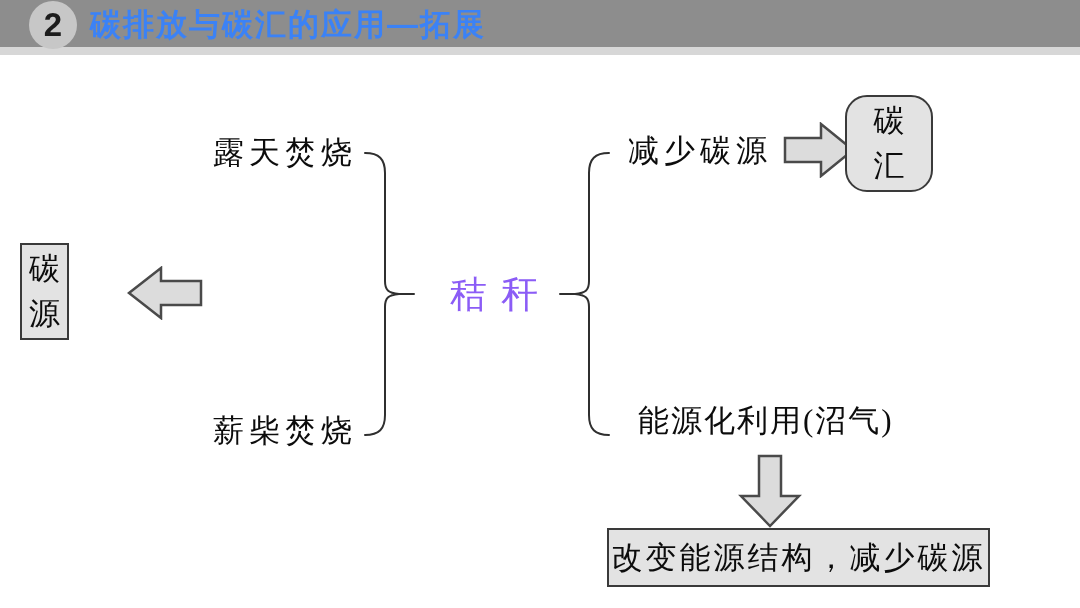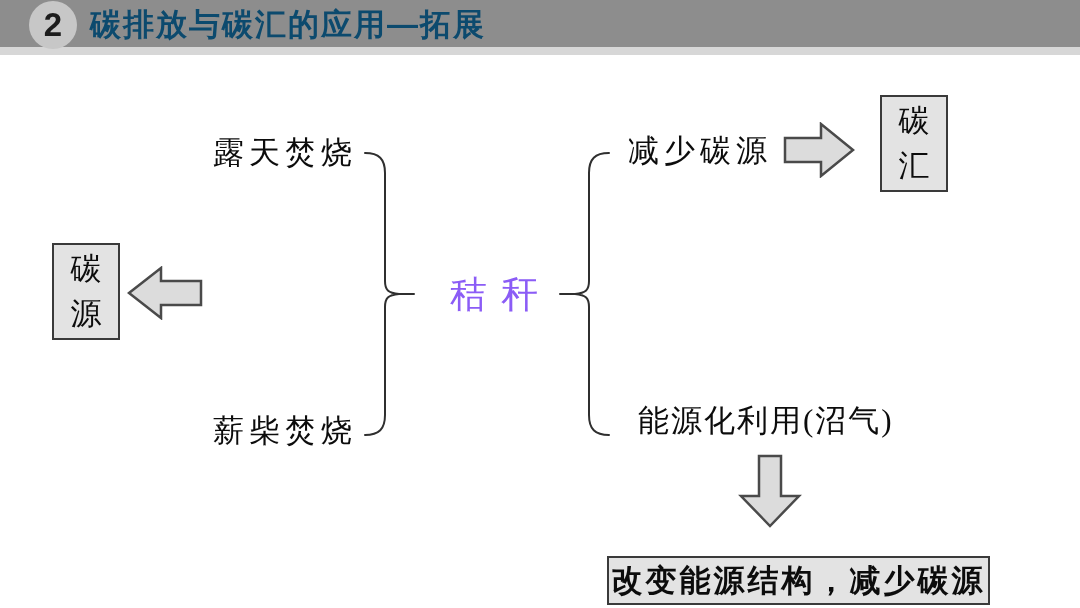--- a/index.html
+++ b/index.html
@@ -40,21 +40,21 @@
   }
   .header-title {
     position: absolute;
     left: 90px; top: 0;
     height: 47px;
     line-height: 49px;
     font-family: "Liberation Sans", sans-serif;
     font-weight: bold;
     font-size: 31px;
     letter-spacing: 2px;
-    color: #0c4a6e;
+    color: #3b82f6;
     white-space: nowrap;
   }
   
   .dg-label {
     position: absolute;
     font-size: 31px;
     letter-spacing: 5px;
     white-space: nowrap;
     color: #0c0c0c;
   }
@@ -104,42 +104,42 @@
   <div class="dg-label" style="left:213px; top:132px;">露天焚烧</div>
 
   <svg class="dg-svg" style="left:358px; top:146px;" width="60" height="296" viewBox="0 0 60 296">
     <path d="M 7 7 C 21 7 27 13 27 27 L 27 135 C 27 144 30 147 41 148 L 56 148 M 41 148 C 30 149 27 152 27 161 L 27 269 C 27 283 21 289 7 289" fill="none" stroke="#2f2f2f" stroke-width="2" stroke-linecap="round"></path>
   </svg>
 
   <svg class="dg-svg" style="left:127px; top:266px;" width="76" height="54" viewBox="0 0 76 54">
     <polygon points="2,27 34,2 34,15 74,15 74,39 34,39 34,52" fill="#dcdcdc" stroke="#4a4a4a" stroke-width="2.5" stroke-linejoin="miter"></polygon>
   </svg>
 
-  <div class="dg-box" style="left:20px; top:243px; width:68px; height:97px;margin-left:32px;">
+  <div class="dg-box" style="left:20px; top:243px; width:49px; height:97px;">
     <div class="vtext">碳源</div>
   </div>
 
   <div class="dg-center" style="left:450px; top:270px;">秸秆</div>
 
   <svg class="dg-svg" style="left:556px; top:146px;" width="60" height="296" viewBox="0 0 60 296">
     <path d="M 53 7 C 39 7 33 13 33 27 L 33 135 C 33 144 30 147 19 148 L 4 148 M 19 148 C 30 149 33 152 33 161 L 33 269 C 33 283 39 289 53 289" fill="none" stroke="#2f2f2f" stroke-width="2" stroke-linecap="round"></path>
   </svg>
 
   <div class="dg-label" style="left:628px; top:130px;">减少碳源</div>
   <div class="dg-label" style="left:615px; top:400px; letter-spacing:2px;margin-left:23px;">能源化利用(沼气)</div>
 
   <svg class="dg-svg" style="left:783px; top:122px;" width="72" height="56" viewBox="0 0 72 56">
     <polygon points="70,28 38,2 38,16 2,16 2,40 38,40 38,54" fill="#dcdcdc" stroke="#4a4a4a" stroke-width="2.5" stroke-linejoin="miter"></polygon>
   </svg>
 
-  <div class="dg-box" style="left:880px; top:95px; width:68px; height:97px;">
+  <div class="dg-box" style="left:845px; top:95px; width:88px; height:97px;border-radius:22px;">
     <div class="vtext">碳汇</div>
   </div>
 
   <svg class="dg-svg" style="left:738px; top:454px;" width="64" height="74" viewBox="0 0 64 74">
     <polygon points="21,2 43,2 43,42 61,42 32,72 3,42 21,42" fill="#dcdcdc" stroke="#4a4a4a" stroke-width="2.5" stroke-linejoin="miter"></polygon>
   </svg>
 
-  <div class="dg-box wide" style="left:607px; top:556px; width:383px; height:49px;font-weight:bold;">
+  <div class="dg-box wide" style="left:607px; top:528px; width:383px; height:59px;">
     <div class="htext">改变能源结构，减少碳源</div>
   </div>
 
 </div>
 
 </body></html>

